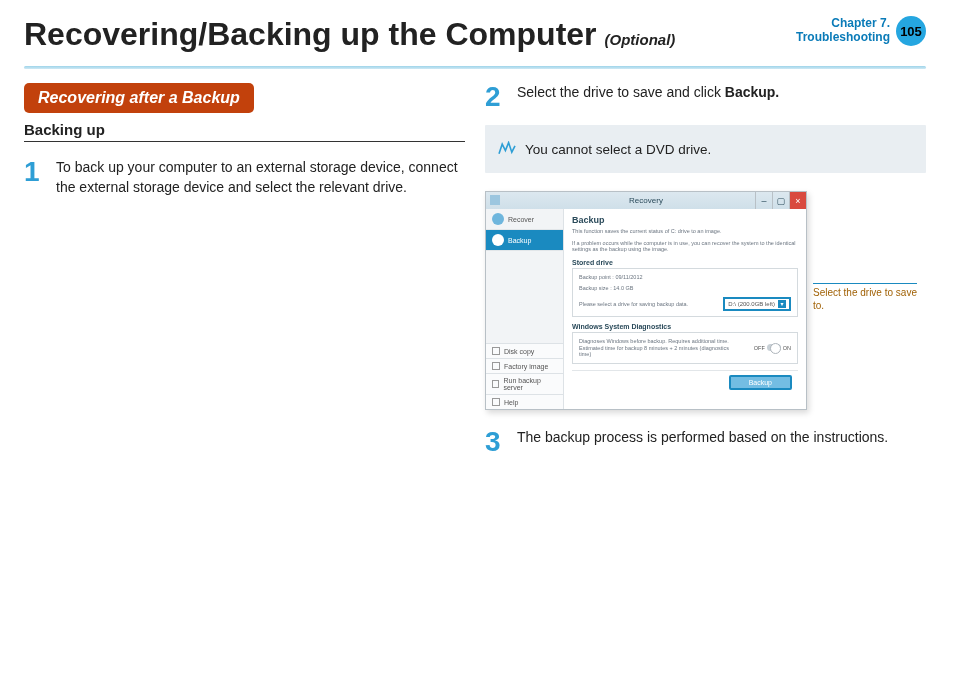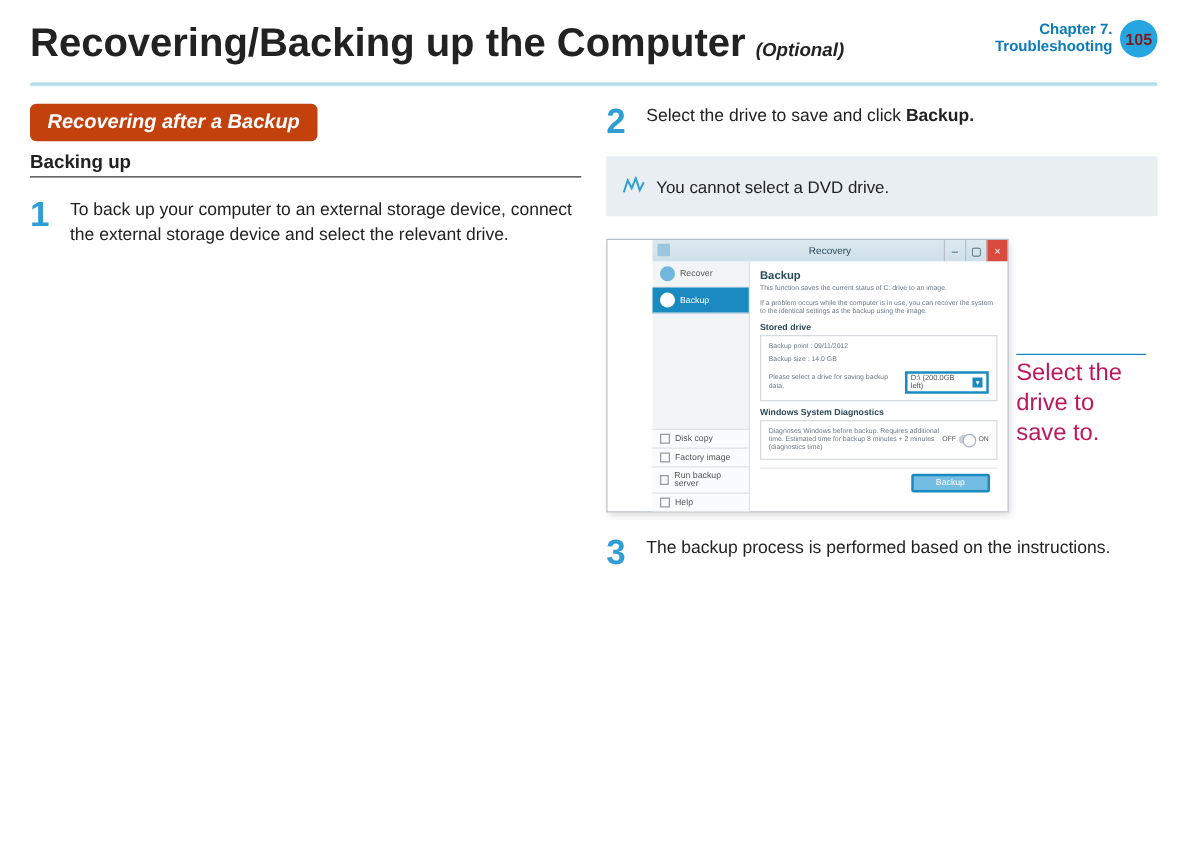--- a/index.html
+++ b/index.html
@@ -4,39 +4,39 @@
 <style>
   * { box-sizing: border-box; }
   body { margin:0; padding:0; font-family: "Segoe UI", Arial, sans-serif; background:#fff; width:954px; height:677px; position:relative; color:#222; }
   .page { padding: 16px 28px 0 24px; }
   .header-row { display:flex; align-items:flex-start; justify-content:space-between; height:44px;}
   .title-block { display:flex; align-items:baseline; gap:8px;}
   .title-main { font-size:32px; font-weight:700; color:#222;}
   .title-sub { font-size:15px; font-weight:600; font-style:italic; color:#222;}
   .chapter-block { display:flex; align-items:center; gap:6px;}
   .chapter-text { text-align:right; font-size:12px; font-weight:700; color:#0a7bb8; line-height:1.15;}
-  .page-badge { width:30px; height:30px; border-radius:50%; background:#25a6e0; color:#7f1d1d; display:flex; align-items:center; justify-content:center; font-size:13px; font-weight:700;}
+  .page-badge { width:30px; height:30px; border-radius:50%; background:#25a6e0; color:#000000; display:flex; align-items:center; justify-content:center; font-size:13px; font-weight:700;}
   .hr-line { height:3px; background:linear-gradient(#9ed4ea,#cfe9f4); margin:6px 0 14px 0; border-radius:2px;}
   .columns { display:flex; gap:20px;}
   .col { flex:1 1 50%; }
   .section-pill { background:#c2410c; color:#fff; font-weight:700; font-style:italic; font-size:16px; padding:6px 14px; border-radius:5px; display:inline-block; margin-bottom:8px;}
   .intro { font-size:14px; line-height:1.35; margin-bottom:28px;}
   .subhead { font-size:15px; font-weight:700; border-bottom:1px solid #333; padding-bottom:3px; margin-bottom:16px;}
   .step { display:flex; gap:10px; margin-bottom:14px;}
   .step-num { font-size:28px; font-weight:700; color:#2e9ed5; line-height:1; min-width:22px;}
   .step-text { font-size:14px; line-height:1.4;}
   .step-text p { margin:0 0 4px 0;}
   .note-box { background:#e9eef2; display:flex; align-items:center; gap:8px; padding:16px 12px; border-radius:1px; margin:12px 0 18px 0;}
   .note-icon { width:20px; height:16px; }
   .note-text { font-size:13.5px;}
   .figure-row { display:flex; align-items:flex-start; gap:6px;}
-  .callout { width:104px; font-size:19px; color:#be185d; line-height:1.25; padding-top:92px;}
+  .callout { width:104px; font-size:10px; color:#a16207; line-height:1.25; padding-top:92px;}
   .callout-line { height:1px; background:#1a8ac0; margin-bottom:3px; width:100%; }
   
-  .app { width:322px; border:1px solid #b8c0c6; background:#fff; box-shadow:2px 3px 6px rgba(0,0,0,0.15); font-size:7px; color:#555;padding-left:36px;}
+  .app { width:322px; border:1px solid #b8c0c6; background:#fff; box-shadow:2px 3px 6px rgba(0,0,0,0.15); font-size:7px; color:#555;}
   .app-titlebar { height:17px; background:linear-gradient(#dce8ef,#cfdfe9); display:flex; align-items:center; justify-content:center; position:relative; font-size:8px; color:#2a4a5a;}
   .tb-left { position:absolute; left:4px; top:3px; width:10px; height:10px; background:#9cc6df;}
   .tb-right { position:absolute; right:0; top:0; display:flex;}
   .tb-btn { width:17px; height:17px; border-left:1px solid #b8c0c6; display:flex;align-items:center;justify-content:center;font-size:9px;}
   .tb-close { background:#d94a3f; color:#fff;}
   .app-body { display:flex; min-height:200px;}
   .app-side { width:78px; background:#f2f4f6; border-right:1px solid #dde2e6; display:flex; flex-direction:column; justify-content:space-between;}
   .side-top .side-item { display:flex; align-items:center; gap:4px; padding:4px 6px; border-bottom:1px solid #e2e6e9;}
   .side-icon { width:12px; height:12px; border-radius:50%; background:#6fb6dd;}
   .side-item.active { background:#1a8ac0; color:#fff;}

